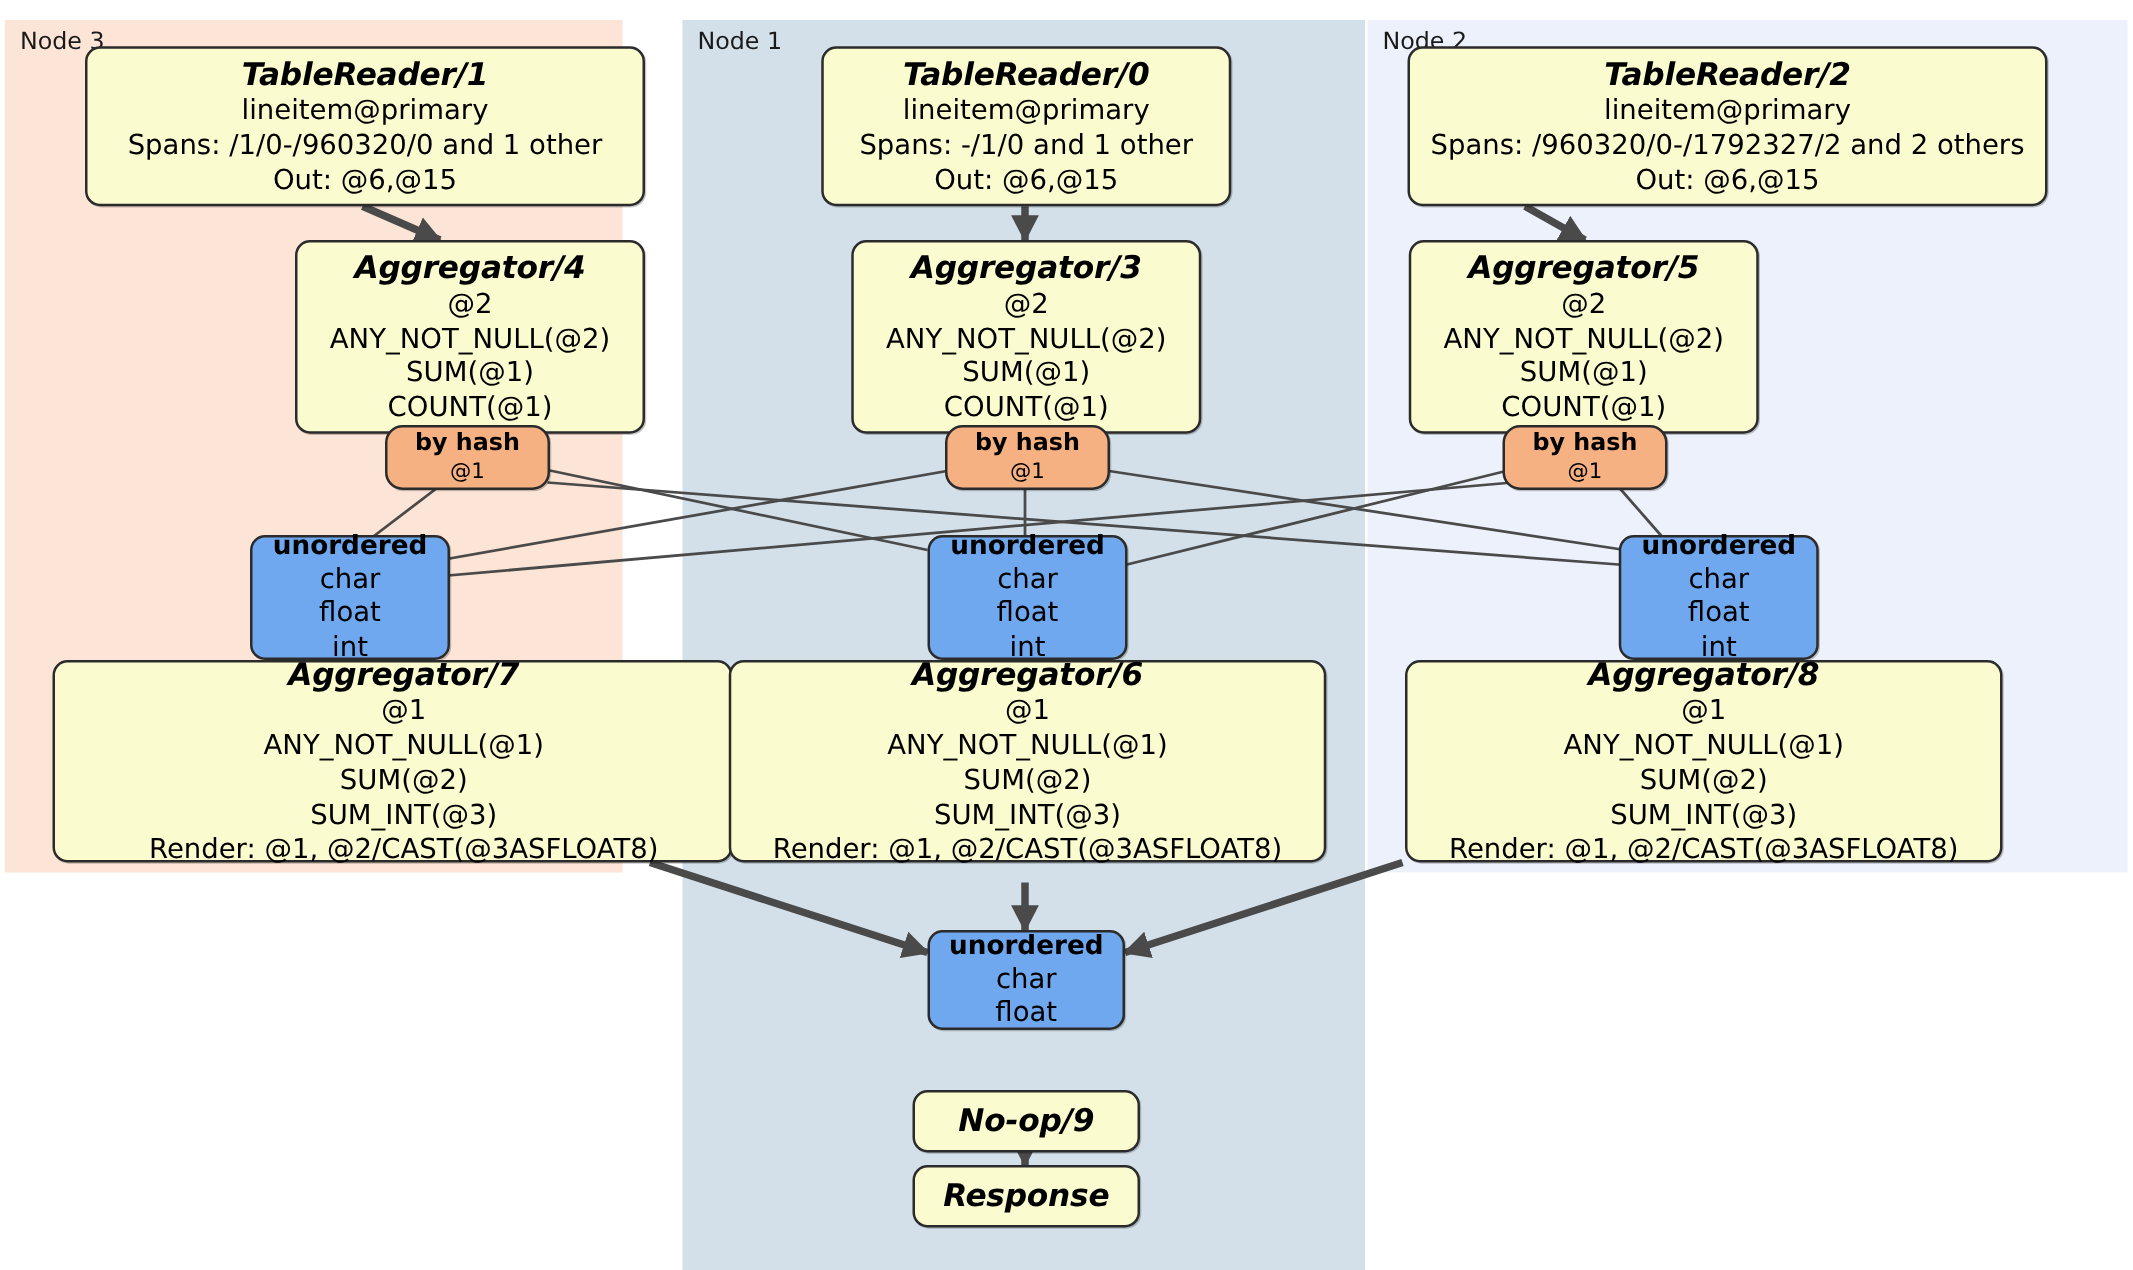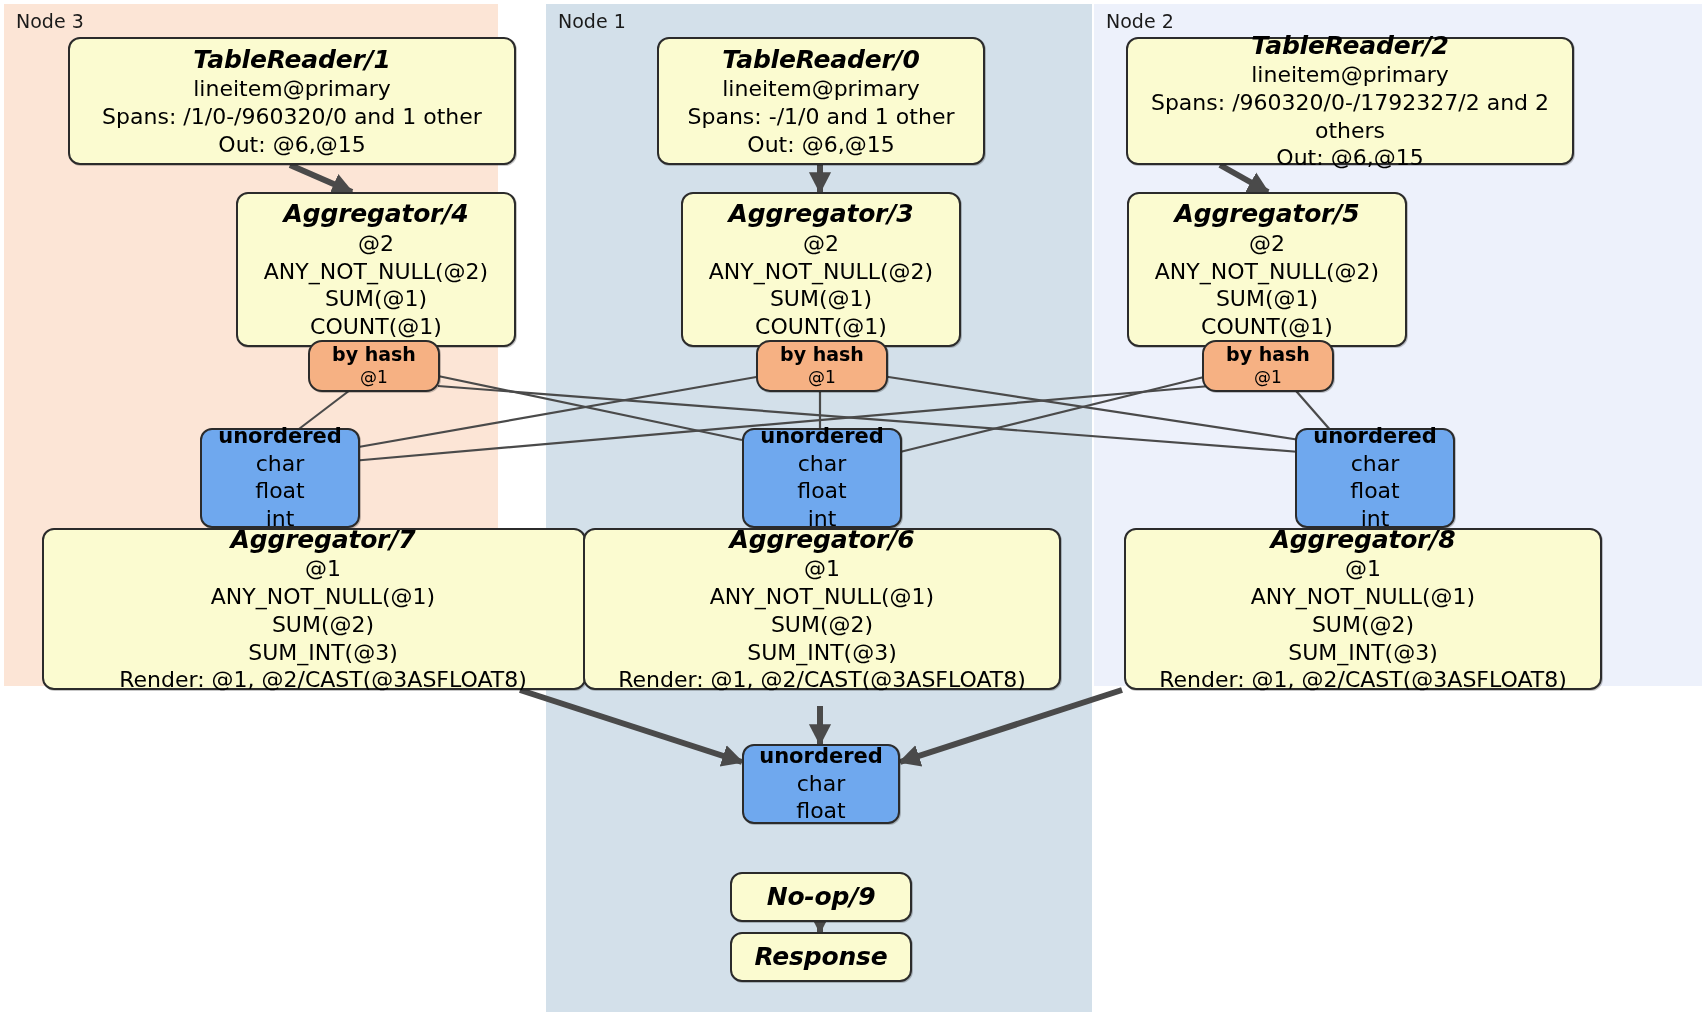--- a/index.html
+++ b/index.html
@@ -16,20 +16,21 @@
     width: 1706px;
     height: 1016px;
     overflow: hidden;
     background: #ffffff;
   }
 
   
   .cluster {
     position: absolute;
     box-sizing: border-box;
+    margin-top: 12px;
   }
   .cluster-label {
     position: absolute;
     left: 12px;
     top: 6px;
     font-size: 19px;
     color: #1a1a1a;
     white-space: nowrap;
   }
 
@@ -178,21 +179,21 @@
     <div class="line">Out: @6,@15</div>
   </div>
 
   <div class="gbox proc z-top" style="left:657px; top:37px; width:328px; height:128px;">
     <div class="title">TableReader/0</div>
     <div class="line">lineitem@primary</div>
     <div class="line">Spans: -/1/0 and 1 other</div>
     <div class="line">Out: @6,@15</div>
   </div>
 
-  <div class="gbox proc z-top" style="left:1126px; top:37px; width:448px; height:128px;">
+  <div class="gbox proc z-top" style="left:1126px; top:37px; width:512px; height:128px;">
     <div class="title">TableReader/2</div>
     <div class="line">lineitem@primary</div>
     <div class="line">Spans: /960320/0-/1792327/2 and 2 others</div>
     <div class="line">Out: @6,@15</div>
   </div>
 
   <div class="gbox proc z-mid" style="left:236px; top:192px; width:280px; height:155px;">
     <div class="title">Aggregator/4</div>
     <div class="line">@2</div>
     <div class="line">ANY_NOT_NULL(@2)</div>

